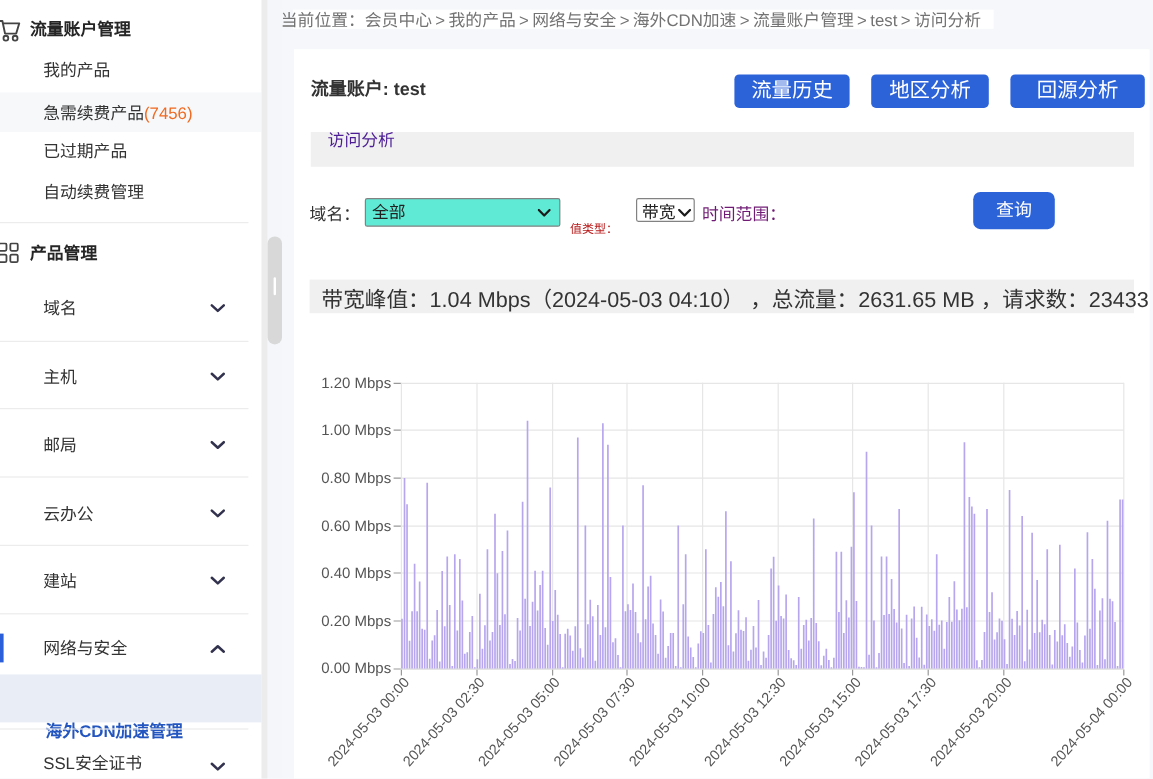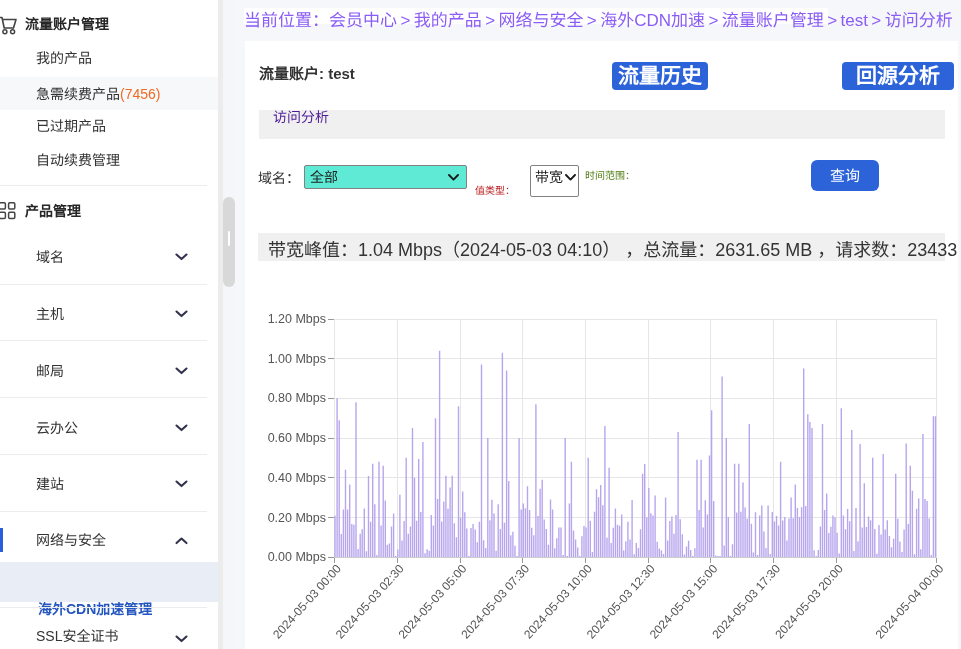--- a/index.html
+++ b/index.html
@@ -5,21 +5,21 @@
 *{margin:0;padding:0;box-sizing:border-box}
 html,body{width:961px;height:649px;overflow:hidden;background:#f5f7fa;
  font-family:"Liberation Sans",sans-serif;-webkit-font-smoothing:antialiased}
 .abs{position:absolute}
 #stage{position:relative;width:961px;height:649px;background:#f5f7fa;overflow:hidden}
 .mi{position:absolute;font-size:14px;color:#333;white-space:nowrap}
 .mib{position:absolute;font-size:14px;font-weight:bold;color:#262626;white-space:nowrap}
 .divl{position:absolute;left:0;width:218px;height:1px;background:#ececec}
 .chev{position:absolute;left:175px;width:13px;height:8px}
 .btn{position:absolute;background:#2d63d9;border-radius:4px;color:#fff;
- font-size:21px;font-weight:bold;text-align:center;line-height:28px}
+ font-size:17px;font-weight:normal;text-align:center;line-height:28px}
 </style>
 </head>
 <body>
 <div id="stage">
 
  <div class="abs" style="left:0;top:0;width:218px;height:649px;background:#fff"></div>
  <div class="abs" style="left:0;top:77px;width:218px;height:33px;background:#f7f8fa"></div>
 
  <svg class="abs" style="left:0;top:16px" width="18" height="19" viewBox="0 0 18 19" fill="none">
   <path d="M-1 1.5h3l2.2 10.5h9.3l2.5-8.5H3.1" stroke="#444" stroke-width="1.6" stroke-linejoin="round"></path>
@@ -87,46 +87,47 @@
  <svg class="chev" style="top:635px" viewBox="0 0 13 8" fill="none">
       <path d="M1.5 1.5l5 4.6 5-4.6" stroke="#32324e" stroke-width="2.1" stroke-linecap="round" stroke-linejoin="round"></path>
     </svg>
 
  <div class="abs" style="left:218px;top:0;width:5px;height:649px;background:#ececec"></div>
  <div class="abs" style="left:223px;top:0;width:12px;height:649px;background:#f4f6f9"></div>
  <div class="abs" style="left:223px;top:197px;width:12px;height:90px;background:#d8d8d8;border-radius:6px"></div>
  <div class="abs" style="left:228px;top:231px;width:2px;height:15px;background:#fff;border-radius:1px"></div>
 
  <div class="abs" style="left:244px;top:8px;width:584px;height:16px;background:#fff"></div>
- <div class="abs" style="left:244px;top:6px;font-size:17px;color:#8b5cf6;white-space:nowrap">当前位置：会员中心 &gt; 我的产品 &gt; 网络与安全 &gt; 海外CDN加速 &gt; 流量账户管理 &gt; test &gt; 访问分析</div>
+ <div class="abs" style="left:234px;top:6px;font-size:14px;color:#737373;white-space:nowrap">当前位置：会员中心 &gt; 我的产品 &gt; 网络与安全 &gt; 海外CDN加速 &gt; 流量账户管理 &gt; test &gt; 访问分析</div>
 
  <div class="abs" style="left:245px;top:41px;width:713px;height:608px;background:#fff"></div>
 
  <div class="abs" style="left:259px;top:62px;font-size:15px;font-weight:bold;color:#333">流量账户: test</div>
  <div class="btn" style="left:612px;top:62px;width:96px;height:28px">流量历史</div>
+ <div class="btn" style="left:726px;top:62px;width:98px;height:28px">地区分析</div>
  <div class="btn" style="left:842px;top:62px;width:112px;height:28px">回源分析</div>
 
  <div class="abs" style="left:259px;top:110px;width:686px;height:29px;background:#f0f0f0"></div>
  <div class="abs" style="left:273px;top:106px;font-size:14px;color:#4c1d95">访问分析</div>
 
  <div class="abs" style="left:258px;top:167px;font-size:14px;color:#333">域名：</div>
  <div class="abs" style="left:304px;top:165px;width:163px;height:24px;background:#5eead4;border:1px solid #828282;border-radius:2px">
    <span style="position:absolute;left:5px;top:0px;font-size:14px;color:#222">全部</span>
    <svg style="position:absolute;right:7px;top:8px" width="11" height="7" viewBox="0 0 11 7" fill="none">
         <path d="M1 1l4.5 4.6L10 1" stroke="#1a1a1a" stroke-width="1.9" stroke-linecap="round" stroke-linejoin="round"></path>
       </svg>
  </div>
  <div class="abs" style="left:475px;top:182px;font-size:10px;color:#b91c1c">值类型：</div>
- <div class="abs" style="left:530px;top:165px;width:49px;height:32px;background:#fff;border:1px solid #828282;border-radius:2px">
+ <div class="abs" style="left:530px;top:165px;width:49px;height:20px;background:#fff;border:1px solid #828282;border-radius:2px">
    <span style="position:absolute;left:4px;top:0px;font-size:14px;color:#222">带宽</span>
    <svg style="position:absolute;right:2px;top:8px" width="11" height="7" viewBox="0 0 11 7" fill="none">
         <path d="M1 1l4.5 4.6L10 1" stroke="#1a1a1a" stroke-width="1.9" stroke-linecap="round" stroke-linejoin="round"></path>
       </svg>
  </div>
- <div class="abs" style="left:585px;top:167px;font-size:10px;color:#4d7c0f">时间范围：</div>
+ <div class="abs" style="left:585px;top:167px;font-size:14px;color:#701a75">时间范围：</div>
  <div class="btn" style="left:811px;top:160px;width:68px;height:31px;line-height:31px;font-size:15px;font-weight:normal;border-radius:6px">查询</div>
 
  <div class="abs" style="left:258px;top:233px;width:687px;height:28px;background:#f0f0f0"></div>
  <div class="abs" style="left:268px;top:235px;font-size:18px;color:#333">带宽峰值：1.04 Mbps（2024-05-03 04:10） ，总流量：2631.65 MB ，请求数：23433</div>
 
  <svg class="abs" style="left:0;top:0" width="961" height="649" viewBox="0 0 961 649" fill="none">
 
   <g stroke="#e6e6e6" stroke-width="1">
    <path d="M334 319.5H936.5M334 358.5H936.5M334 398.5H936.5M334 438.5H936.5M334 477.5H936.5M334 517.5H936.5"></path>
   </g>

